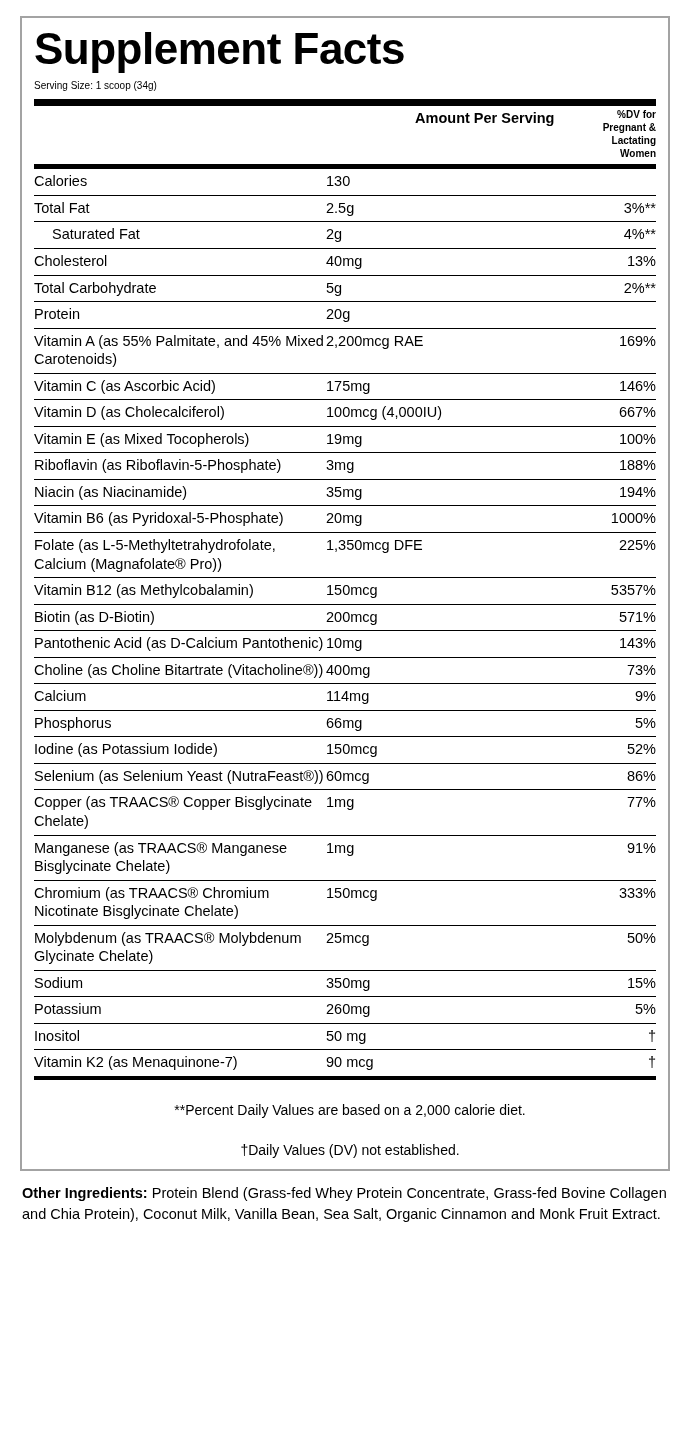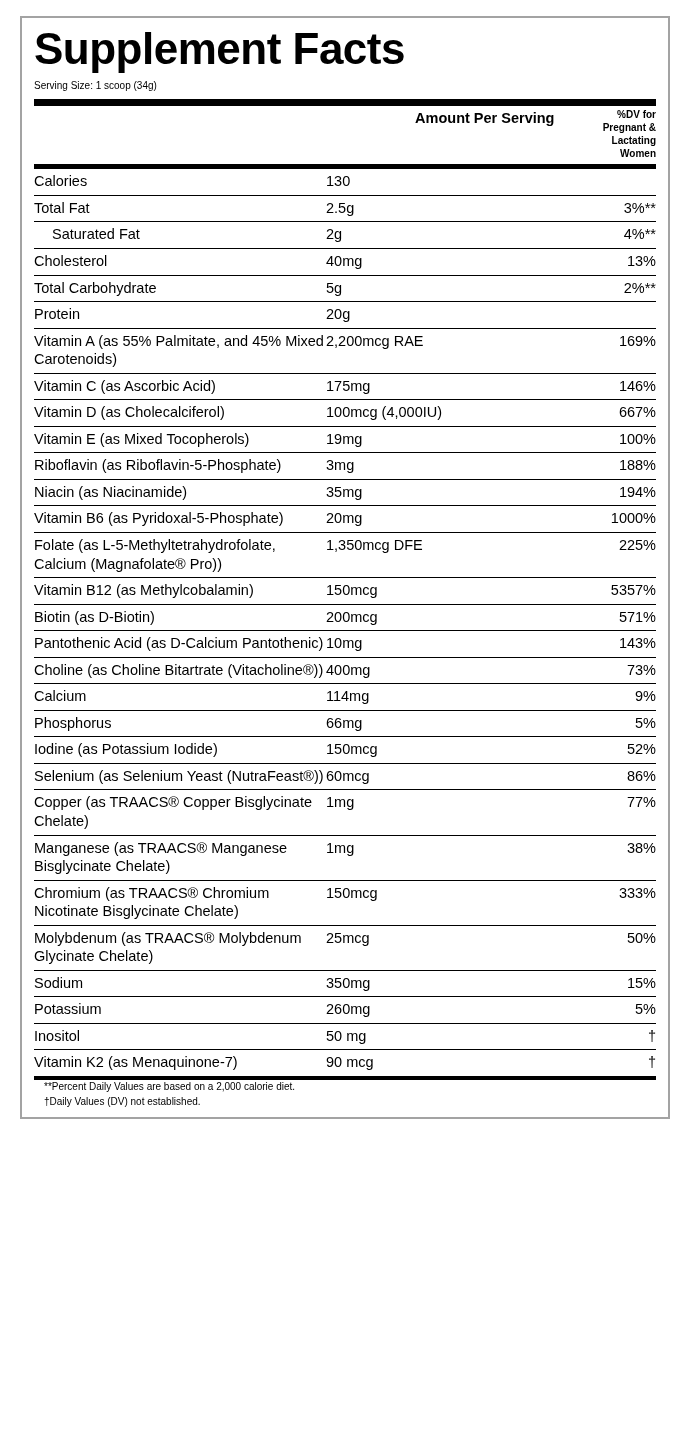--- a/index.html
+++ b/index.html
@@ -73,24 +73,25 @@
     line-height: 1.38;
   }
   .hdr-amt {
     text-align: right;
     font-weight: bold;
     font-size: 14.5px;
     vertical-align: bottom;
     padding-right: 18px !important;
   }
   .footnote {
-    font-size: 10px;
+    font-size: 14px;
     line-height: 1.45;
     padding-left: 10px;
-    padding-top: 0;
+    padding-top: 20px;
+    text-align: center;
   }
   .other {
     font-size: 14.5px;
     line-height: 1.5;
     margin-top: 12px;
     padding: 0 2px;
   }
   .other b { font-weight: bold; }
 </style>
 </head>
@@ -236,21 +237,21 @@
             <td class="c-dv">86%</td>
           </tr>
           <tr>
             <td class="c-name">Copper (as TRAACS® Copper Bisglycinate Chelate)</td>
             <td class="c-amt">1mg</td>
             <td class="c-dv">77%</td>
           </tr>
           <tr>
             <td class="c-name">Manganese (as TRAACS® Manganese Bisglycinate Chelate)</td>
             <td class="c-amt">1mg</td>
-            <td class="c-dv">38%</td>
+            <td class="c-dv">91%</td>
           </tr>
           <tr>
             <td class="c-name">Chromium (as TRAACS® Chromium Nicotinate Bisglycinate Chelate)</td>
             <td class="c-amt">150mcg</td>
             <td class="c-dv">333%</td>
           </tr>
           <tr>
             <td class="c-name">Molybdenum (as TRAACS® Molybdenum Glycinate Chelate)</td>
             <td class="c-amt">25mcg</td>
             <td class="c-dv">50%</td>
@@ -276,14 +277,17 @@
             <td class="c-dv">†</td>
           </tr>
         </tbody>
     </table>
 
     <div class="footnote">**Percent Daily Values are based on a 2,000 calorie diet.</div>
     <div class="footnote">†Daily Values (DV) not established.</div>
 
   </div>
 
+  <div class="other">
+    <b>Other Ingredients:</b><span> Protein Blend (Grass-fed Whey Protein Concentrate, Grass-fed Bovine Collagen and Chia Protein), Coconut Milk, Vanilla Bean, Sea Salt, Organic Cinnamon and Monk Fruit Extract.</span>
+  </div>
 
 </div>
 
 </body></html>

